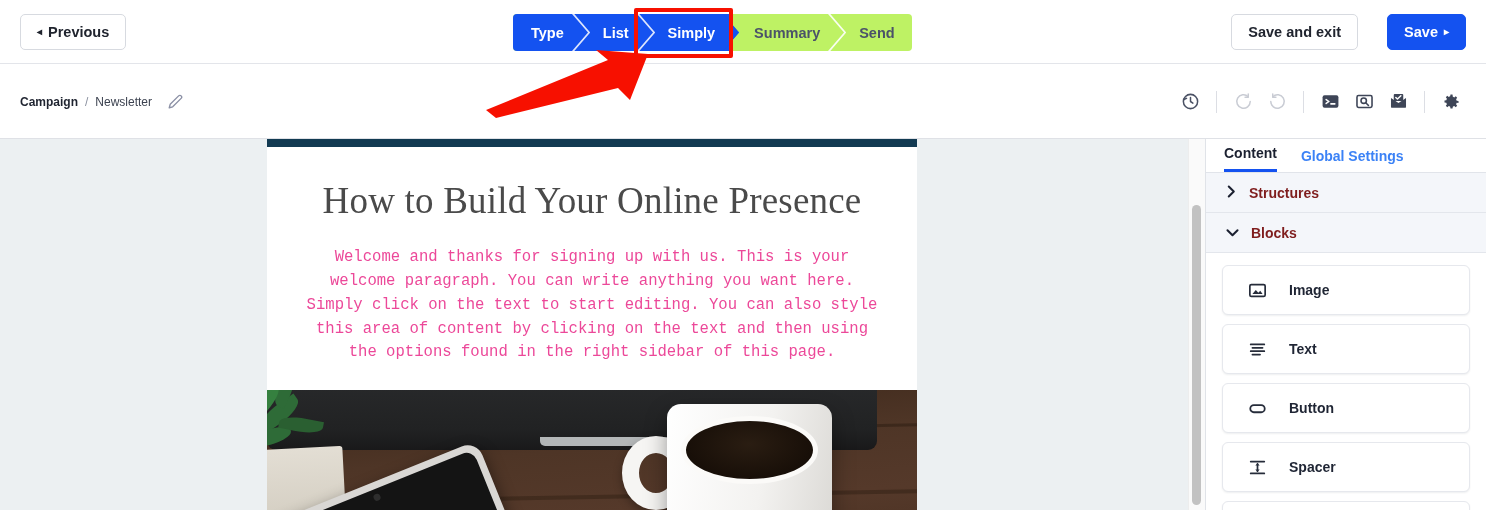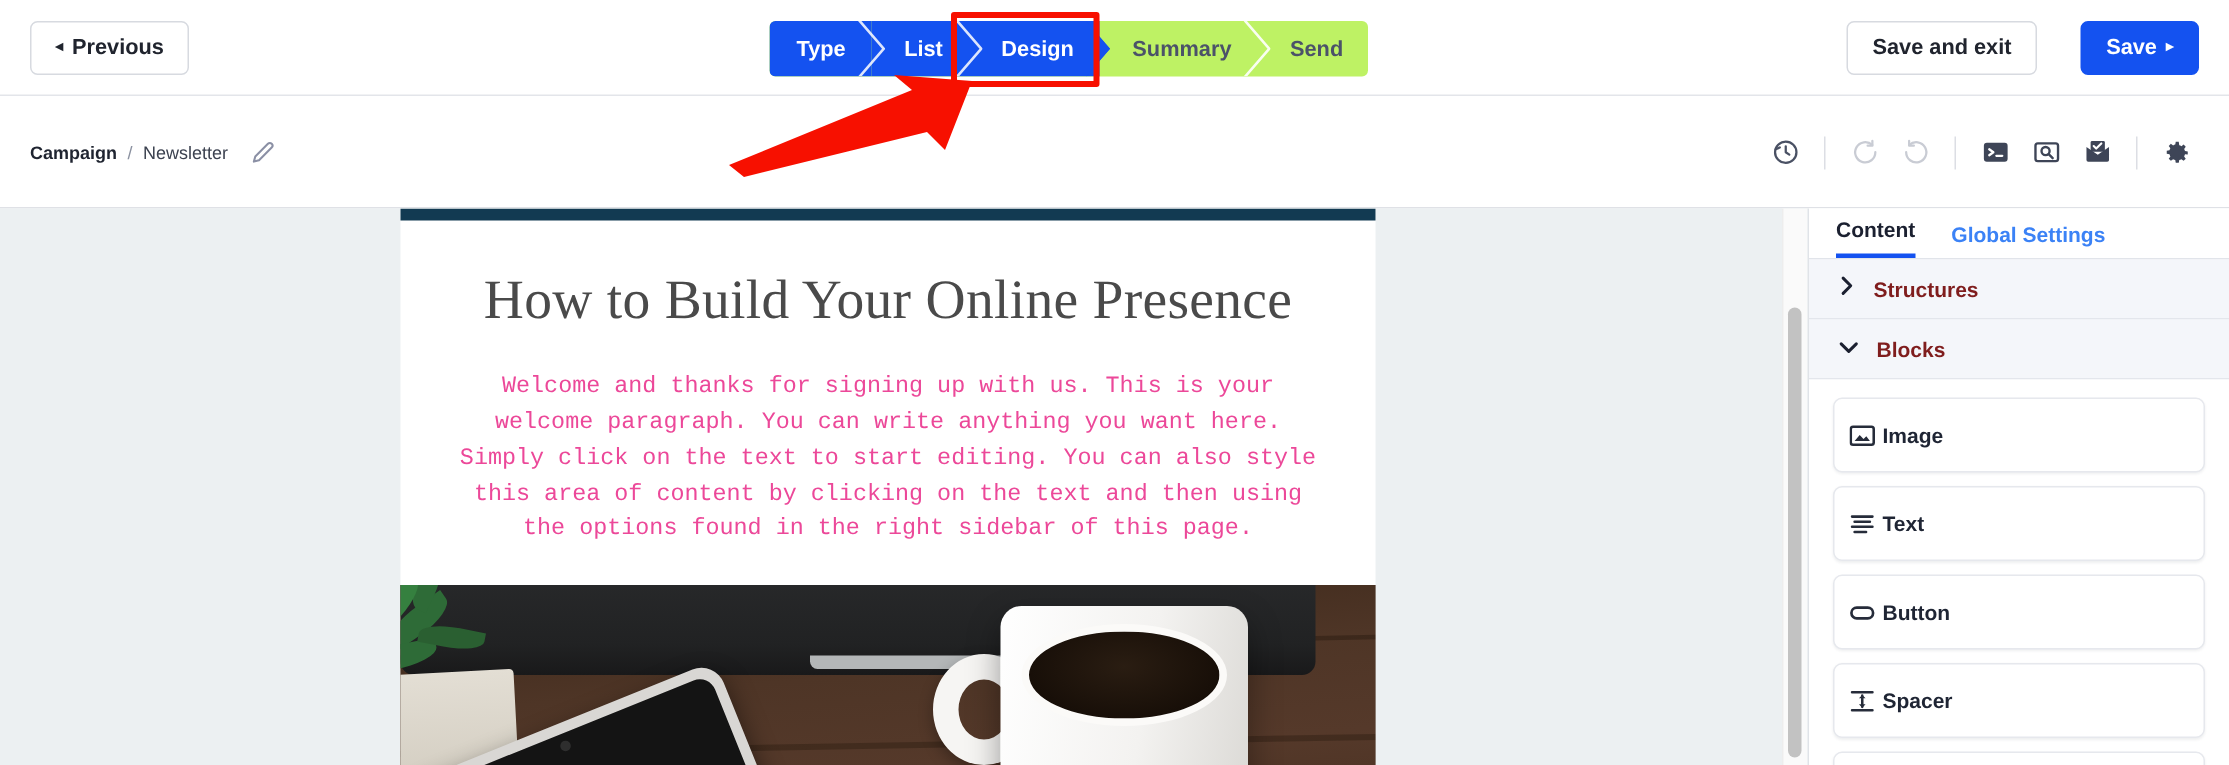--- a/index.html
+++ b/index.html
@@ -173,21 +173,21 @@
   .sb-sec {
     height:40px; display:flex; align-items:center; gap:12px; padding-left:20px;
     background:#f4f6fa; border-bottom:1px solid #e3e6ec; cursor:pointer;
   }
   .sb-sec .ttl { font-size:14px; font-weight:700; color:#7f1d1d; }
   .sb-body { padding:12px 16px 0 16px; background:#ffffff; }
   .blk {
     height:50px; margin-bottom:9px; background:#fff;
     border:1px solid #e6e8ed; border-radius:6px;
     box-shadow: 0 1px 2px rgba(20,25,40,.07);
-    display:flex; align-items:center; gap:5px; padding-left:10px;
+    display:flex; align-items:center; gap:23px; padding-left:26px;
     cursor:pointer;
   }
   .blk .lbl { font-size:14px; font-weight:700; color:#1f2534; }
   .blk .ic { color:#262c3a; display:flex; align-items:center; }
 
   
   .redbox {
     position:absolute; left:634px; top:8px; width:99px; height:50px;
     border:4px solid #f71000; border-radius:2px; pointer-events:none; z-index:40;
   }
@@ -216,21 +216,21 @@
       </div>
       <div class="step active">
         <span>List</span>
         <span class="chev">
           <svg width="18" height="37" viewBox="0 0 18 37">
               <path d="M0,0 L16,18.5 L0,37 L2.3,37 L18.3,18.5 L2.3,0 Z" fill="#ffffff" opacity="0.85"></path>
             </svg>
         </span>
       </div>
       <div class="step active">
-        <span>Design</span>
+        <span>Simply</span>
         <span class="chev">
           <svg width="18" height="37" viewBox="0 0 18 37">
               <path d="M0,0 L16,18.5 L0,37 L-1,37 L-1,0 Z" fill="#1452f0"></path>
               <path d="M0,0 L16,18.5 L0,37" fill="#1452f0"></path>
             </svg>
         </span>
       </div>
       <div class="step">
         <span>Summary</span>
         <span class="chev">

